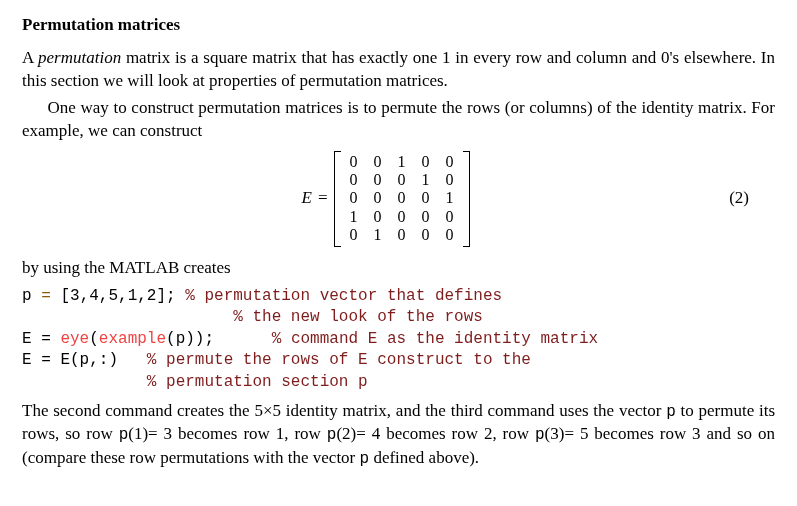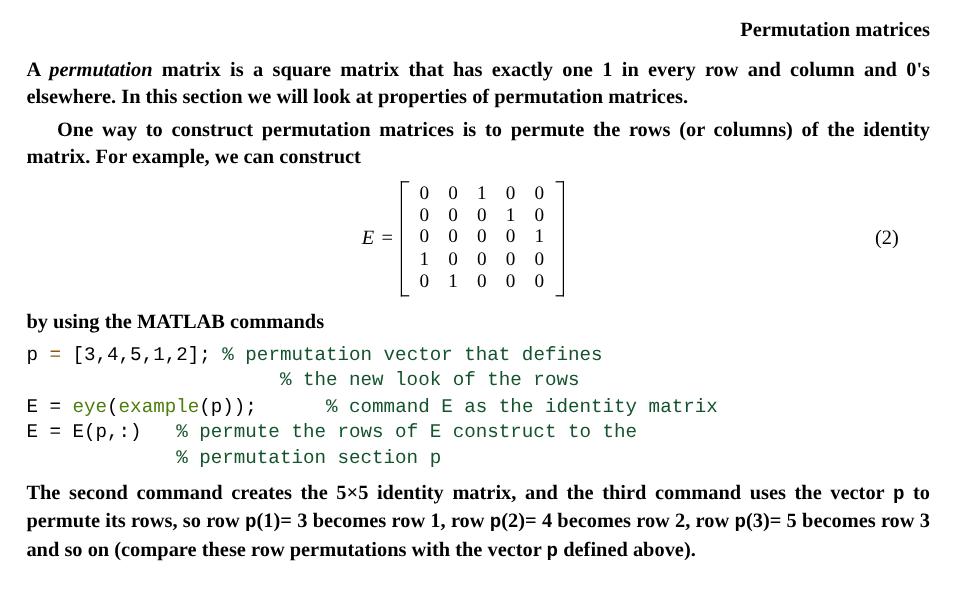--- a/index.html
+++ b/index.html
@@ -12,41 +12,39 @@
     height: 506px;
     margin: 0;
     padding: 14px 22px 0 22px;
     box-sizing: border-box;
     overflow: hidden;
   }
   h2 {
     font-size: 17px;
     font-weight: bold;
     margin: 0 0 10px 0;
-    text-align: right;
   }
   p {
     margin: 0 0 4px 0;
     text-align: justify;
-    font-weight: bold;
   }
   .indent {
     text-indent: 1.5em;
   }
   .ital { font-style: italic; }
   .mathvar { font-family: "Times New Roman", Times, serif; font-style: italic; }
   pre.code {
     font-family: "Courier New", Courier, monospace;
     font-size: 16px;
     white-space: pre;
     margin: 6px 0 6px 0;
     line-height: 1.35;
   }
-  pre.code .kw { color: #4d7c0f; }
-  pre.code .cm { color: #14532d; }
+  pre.code .kw { color: #ef4444; }
+  pre.code .cm { color: #7f1d1d; }
   pre.code .sep { color: #8a5a0a; }
   .equation-block {
     display: flex;
     align-items: center;
     margin: 8px 0 10px 0;
   }
   .eq-left { flex: 1; }
   .eq-center {
     display: flex;
     align-items: center;
@@ -140,21 +138,21 @@
               <td>0</td>
               <td>0</td>
             </tr>
       </tbody>
         </table>
     </span>
   </div>
   <div class="eq-right">(2)</div>
 </div>
 
-<p>by using the MATLAB commands</p>
+<p>by using the MATLAB creates</p>
 
 <pre class="code"><span>p</span><span class="sep"> = </span><span>[3,4,5,1,2];</span><span class="cm"> % permutation vector that defines</span>
 <span class="cm">                      % the new look of the rows</span>
 <span>E = </span><span class="kw">eye</span><span>(</span><span class="kw">example</span><span>(p));      </span><span class="cm">% command E as the identity matrix</span>
 <span>E = E(p,:)   </span><span class="cm">% permute the rows of E construct to the</span>
 <span class="cm">             % permutation section p</span></pre>
 
 <p>
   <span>The second command creates the 5×5 identity matrix, and the third command uses the vector </span><span class="tt">p</span><span> to permute its rows, so row </span><span class="tt">p</span><span>(1)= 3 becomes row 1, row </span><span class="tt">p</span><span>(2)= 4 becomes row 2, row </span><span class="tt">p</span><span>(3)= 5 becomes row 3 and so on (compare these row permutations with the vector </span><span class="tt">p</span><span> defined above).</span>
 </p>

